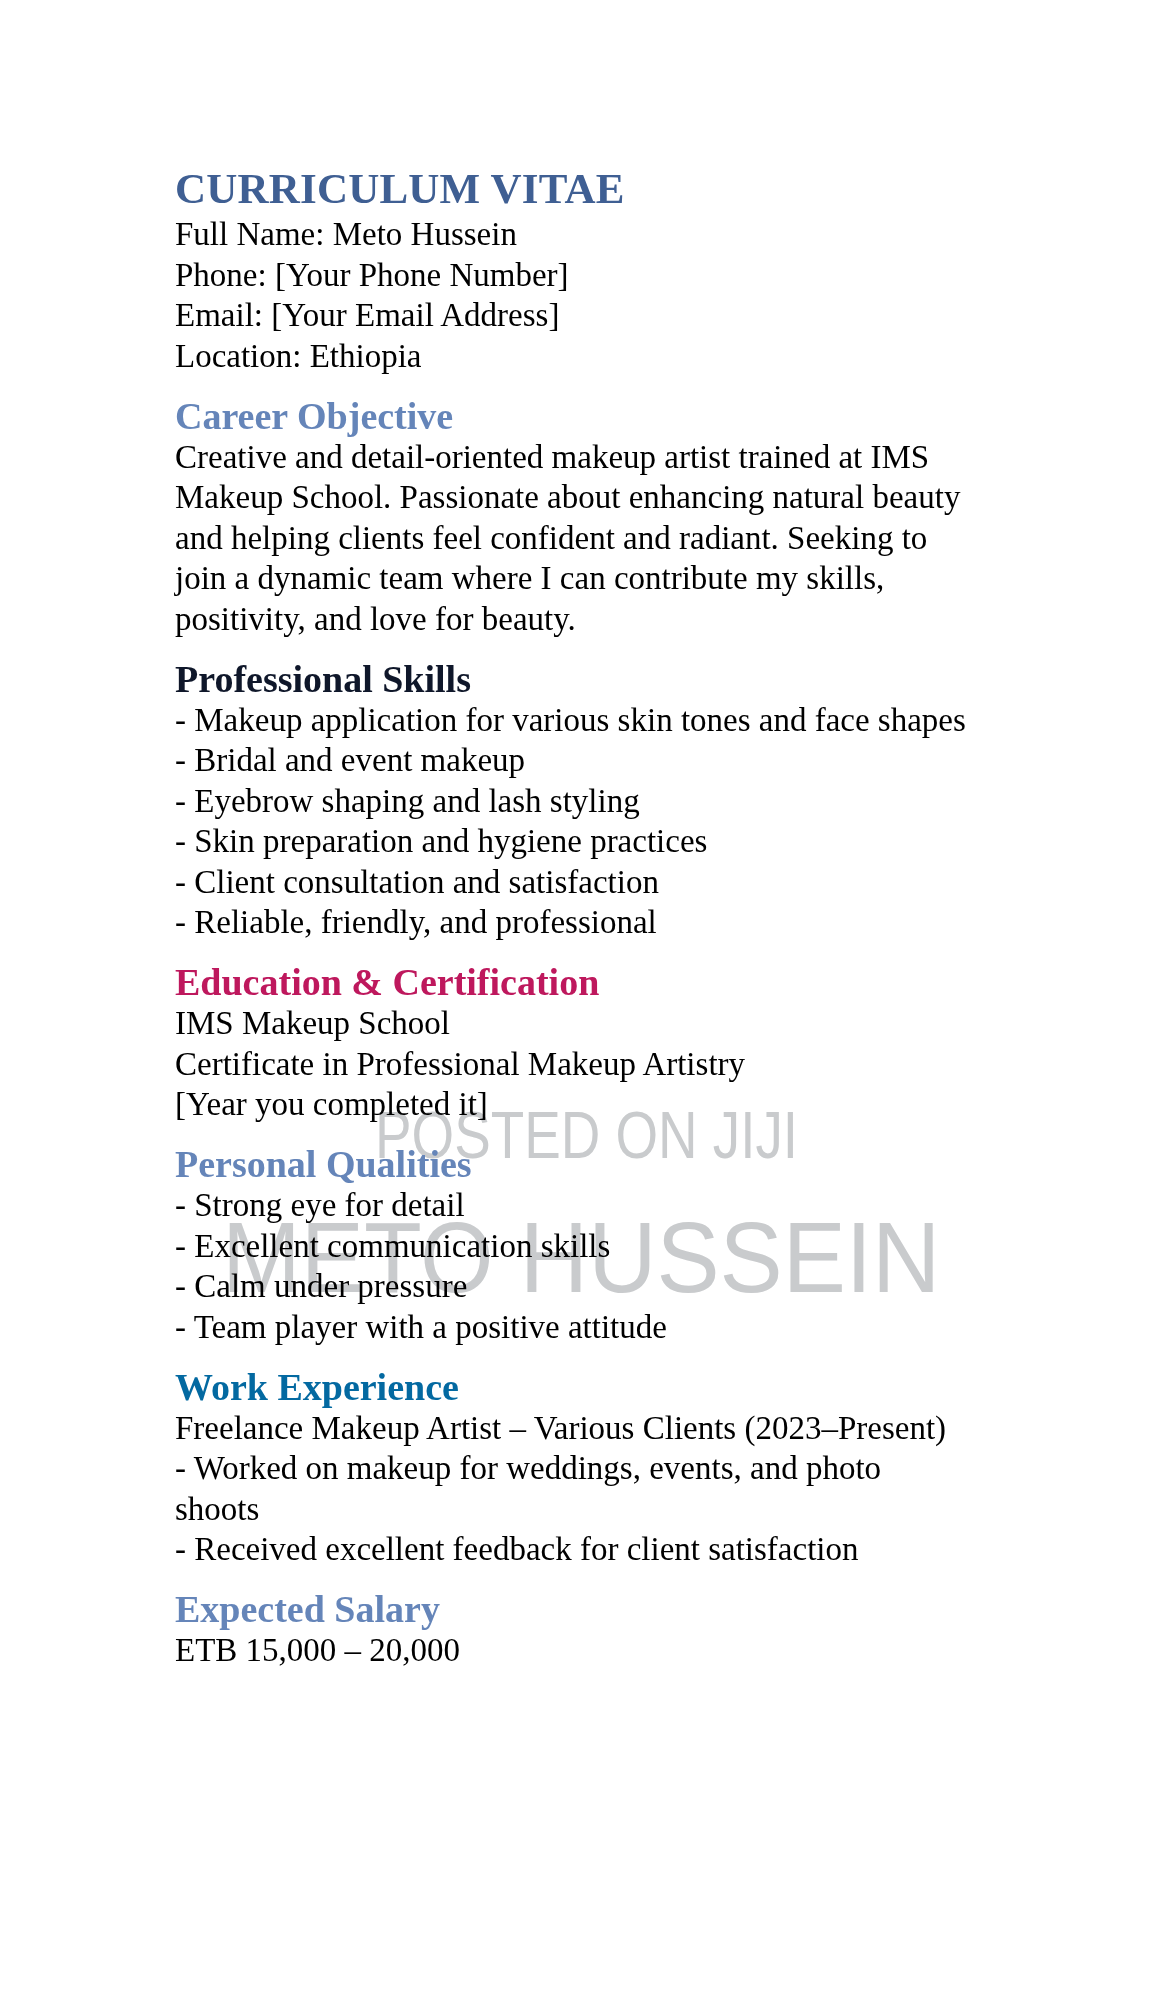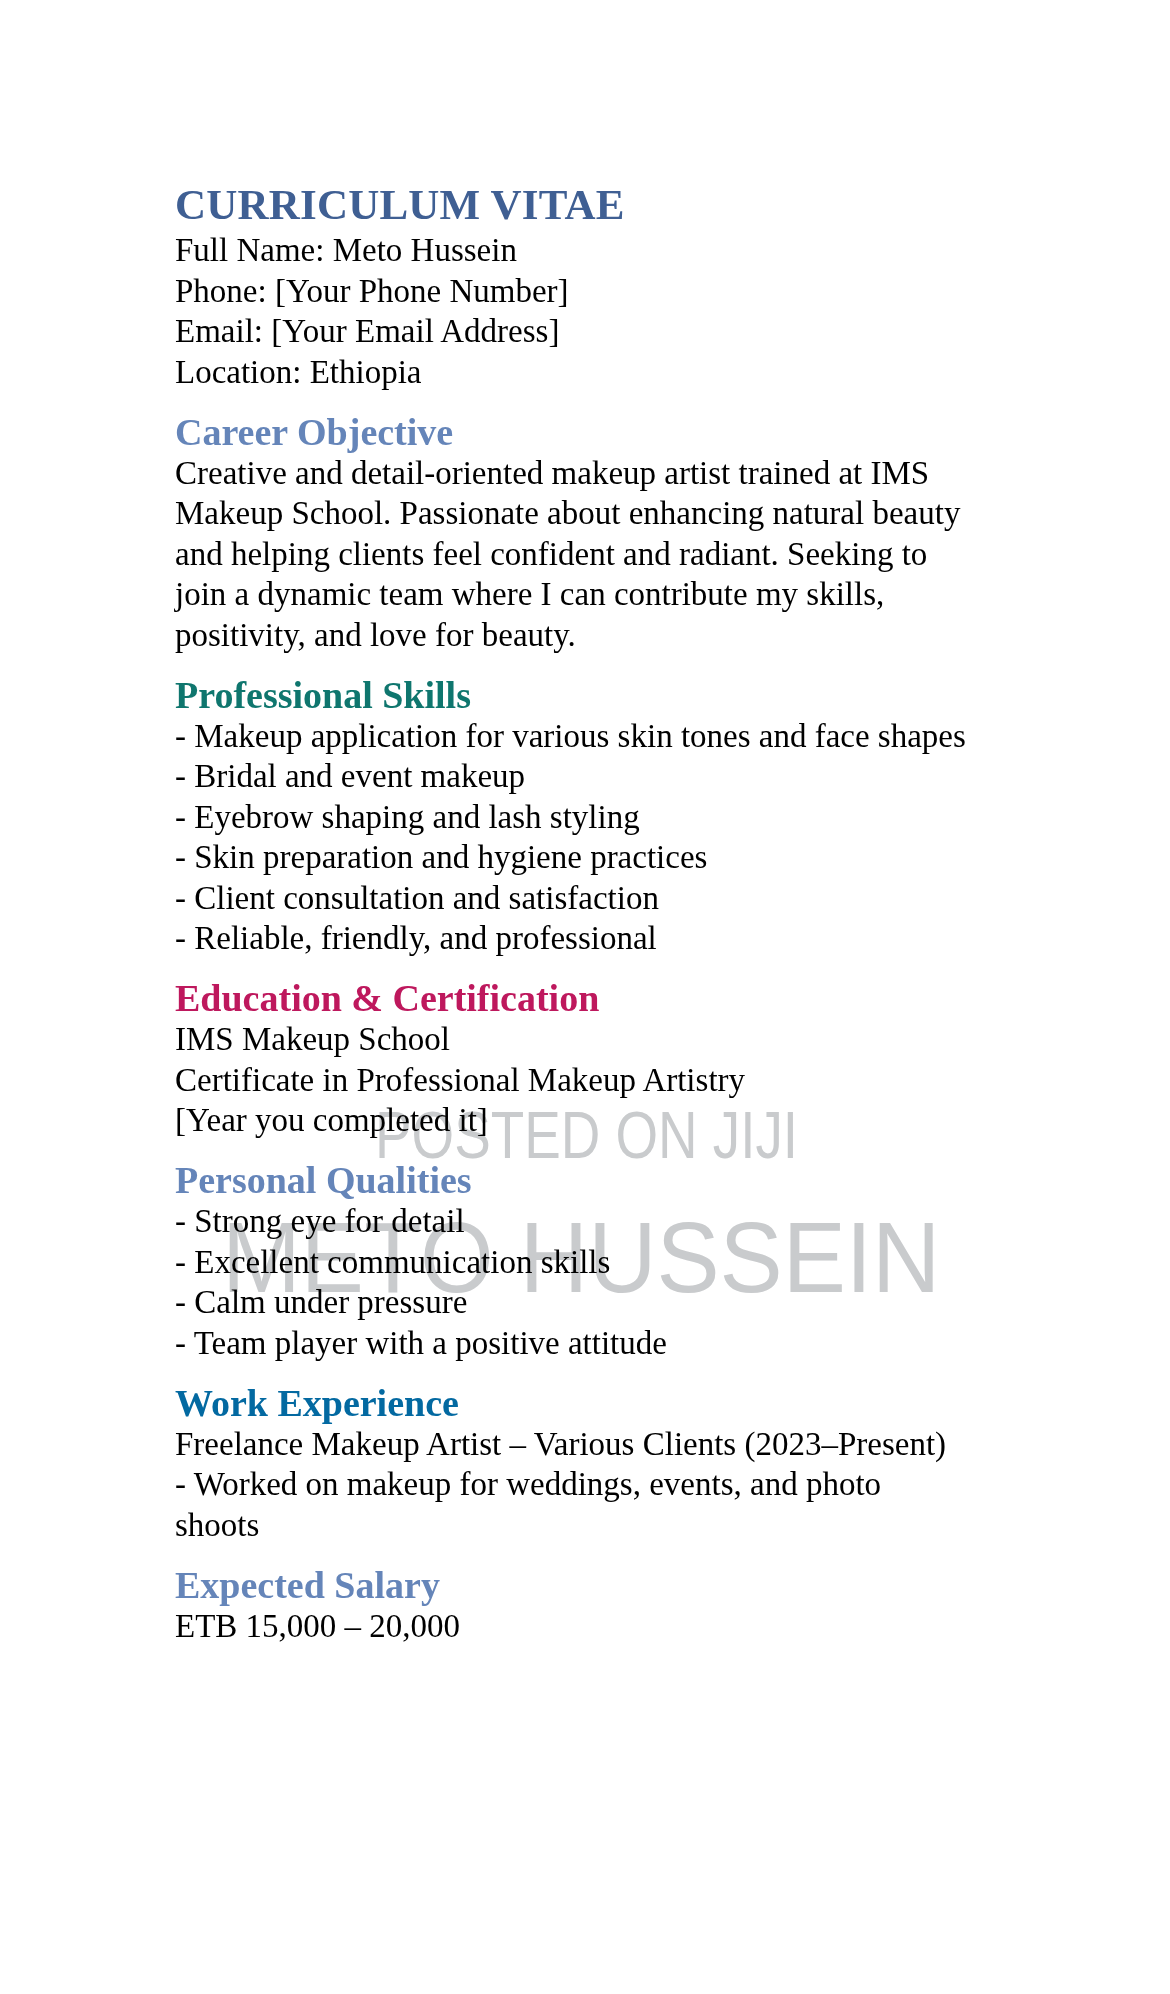--- a/index.html
+++ b/index.html
@@ -14,21 +14,21 @@
   }
   .page {
     position: absolute;
     left: 0; top: 0;
     width: 1170px;
     height: 1994px;
   }
   .content {
     position: absolute;
     left: 175px;
-    top: 184px;
+    top: 168px;
     width: 900px;
     z-index: 2;
   }
   .title {
     font-weight: bold;
     font-size: 43px;
     line-height: 42px;
     height: 42px;
     white-space: nowrap;
     letter-spacing: 0.2px;
@@ -88,21 +88,21 @@
     <div class="section">
       <div class="heading" style="color:#6585b9;">Career Objective</div>
       <div class="line">Creative and detail-oriented makeup artist trained at IMS</div>
       <div class="line">Makeup School. Passionate about enhancing natural beauty</div>
       <div class="line">and helping clients feel confident and radiant. Seeking to</div>
       <div class="line">join a dynamic team where I can contribute my skills,</div>
       <div class="line">positivity, and love for beauty.</div>
     </div>
 
     <div class="section">
-      <div class="heading" style="color:#0f766e;">Professional Skills</div>
+      <div class="heading" style="color:#0f172a;">Professional Skills</div>
       <div class="line">- Makeup application for various skin tones and face shapes</div>
       <div class="line">- Bridal and event makeup</div>
       <div class="line">- Eyebrow shaping and lash styling</div>
       <div class="line">- Skin preparation and hygiene practices</div>
       <div class="line">- Client consultation and satisfaction</div>
       <div class="line">- Reliable, friendly, and professional</div>
     </div>
 
     <div class="section">
       <div class="heading" style="color:#be185d;">Education &amp; Certification</div>
@@ -117,20 +117,21 @@
       <div class="line">- Excellent communication skills</div>
       <div class="line">- Calm under pressure</div>
       <div class="line">- Team player with a positive attitude</div>
     </div>
 
     <div class="section">
       <div class="heading" style="color:#0369a1;">Work Experience</div>
       <div class="line">Freelance Makeup Artist – Various Clients (2023–Present)</div>
       <div class="line">- Worked on makeup for weddings, events, and photo</div>
       <div class="line">shoots</div>
+      <div class="line">- Received excellent feedback for client satisfaction</div>
     </div>
 
     <div class="section">
       <div class="heading" style="color:#6585b9;">Expected Salary</div>
       <div class="line">ETB 15,000 – 20,000</div>
     </div>
   </div>
 </div>
 
 </body></html>

